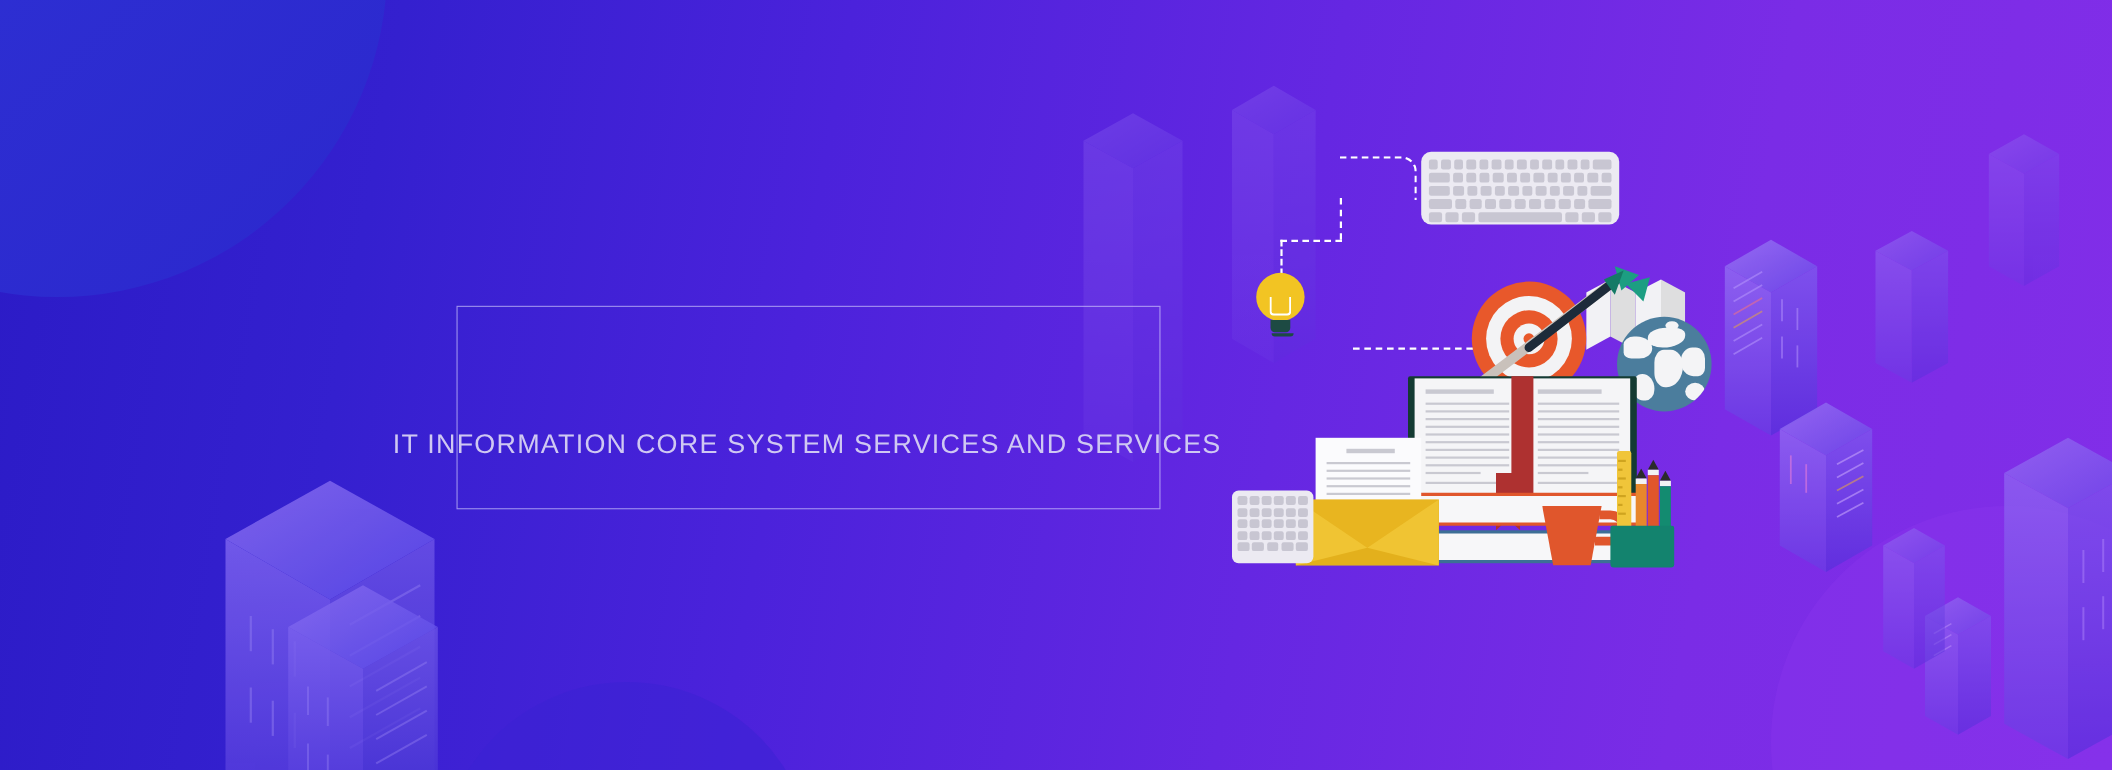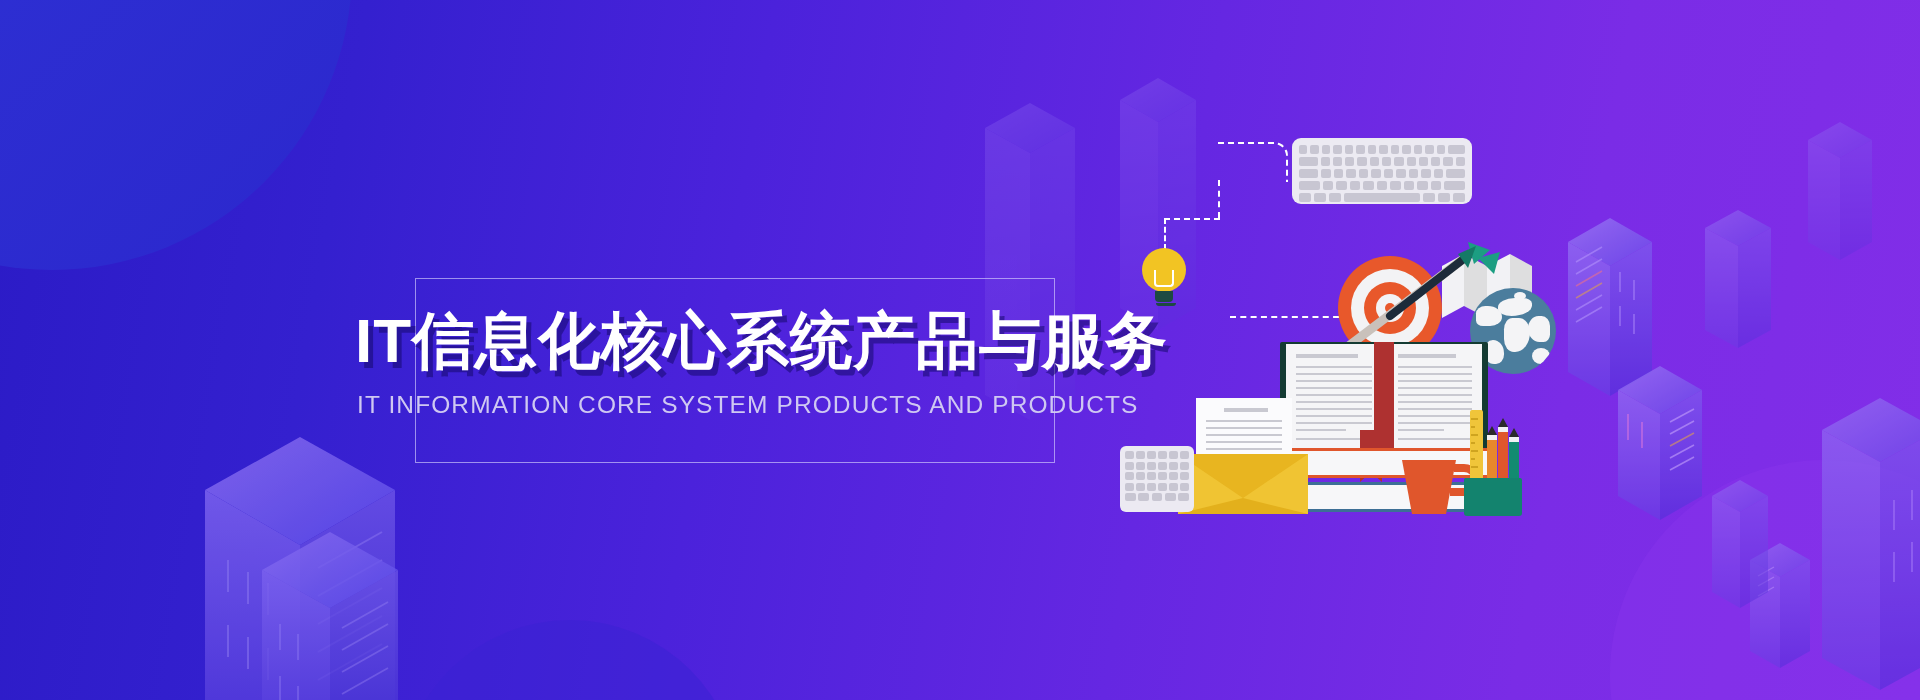--- a/index.html
+++ b/index.html
@@ -327,22 +327,21 @@
 
     <g opacity="0.30">
       <polygon points="1120,100 1158,78 1196,100 1158,122" fill="url(#bTop2)"></polygon>
       <polygon points="1120,100 1158,122 1158,330 1120,308" fill="url(#bL2)"></polygon>
       <polygon points="1196,100 1158,122 1158,330 1196,308" fill="url(#bR2)"></polygon>
     </g>
   </svg>
 
   <div id="title-block">
     <div id="title-frame"></div>
-    <div id="title-cn">IT信息化核心系统产品与服务</div>
-    <div id="title-en">IT INFORMATION CORE SYSTEM PRODUCTS AND PRODUCTS</div>
+    <div id="title-en">IT INFORMATION CORE SYSTEM SERVICES AND SERVICES</div>
   </div>
 
   <div id="illustration">
 
     <div class="dash-corner" style="left:98px;top:12px;width:70px;height:40px;"></div>
     <div class="dash-v" style="left:98px;top:50px;height:38px;"></div>
     <div class="dash-h" style="left:44px;top:88px;width:56px;"></div>
     <div class="dash-v" style="left:44px;top:88px;height:32px;"></div>
     <div class="dash-h" style="left:110px;top:186px;width:140px;"></div>
 

